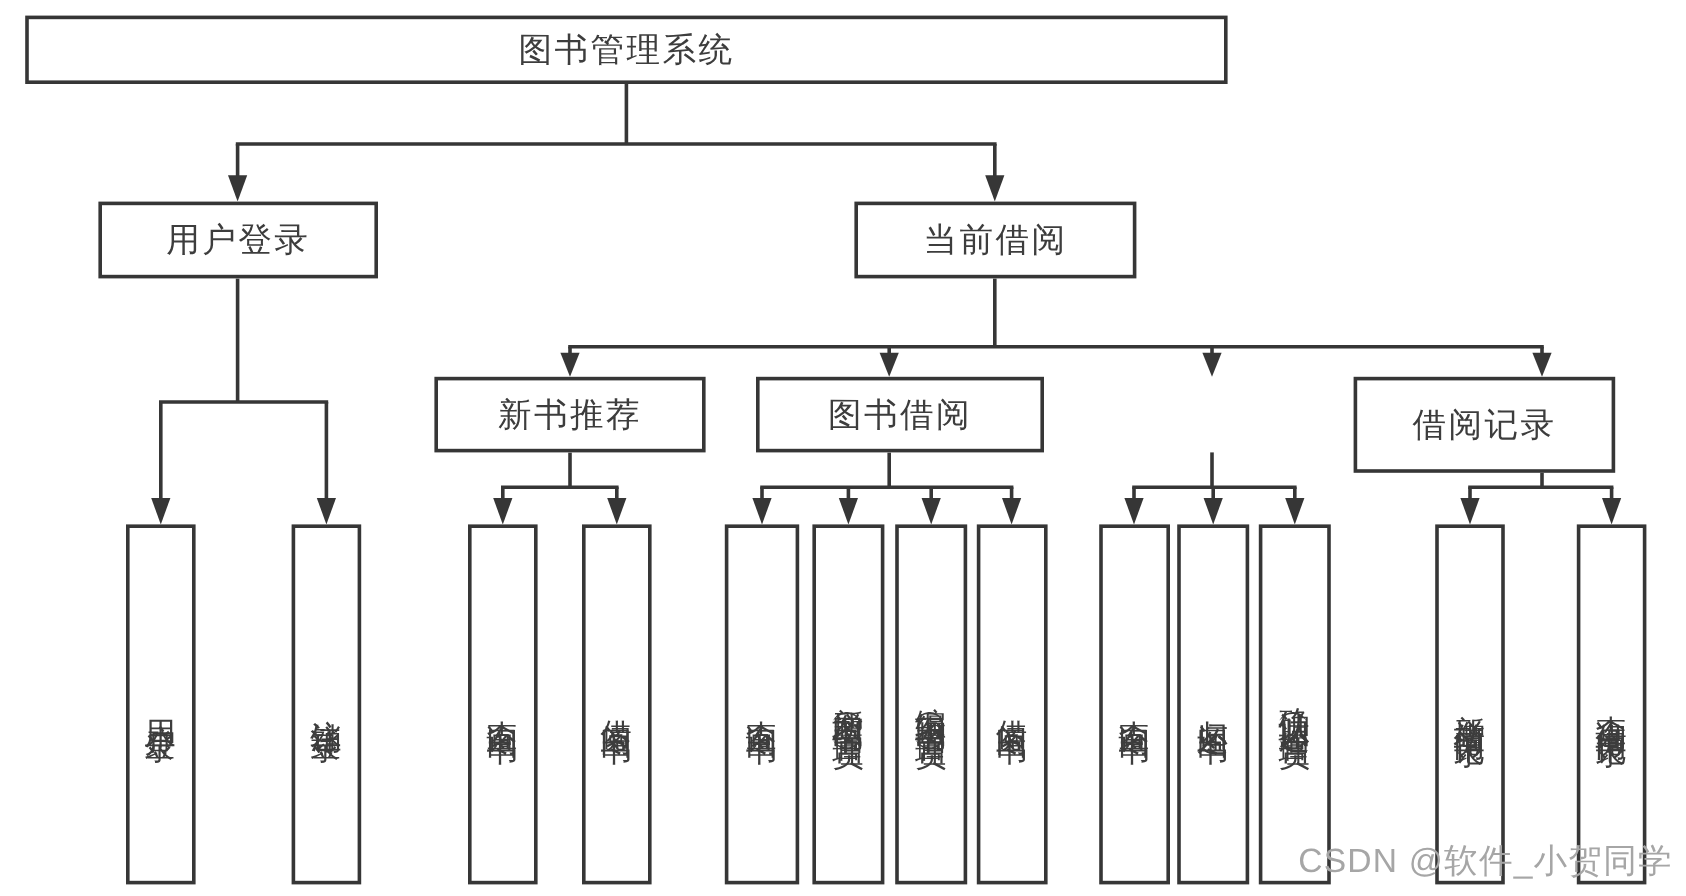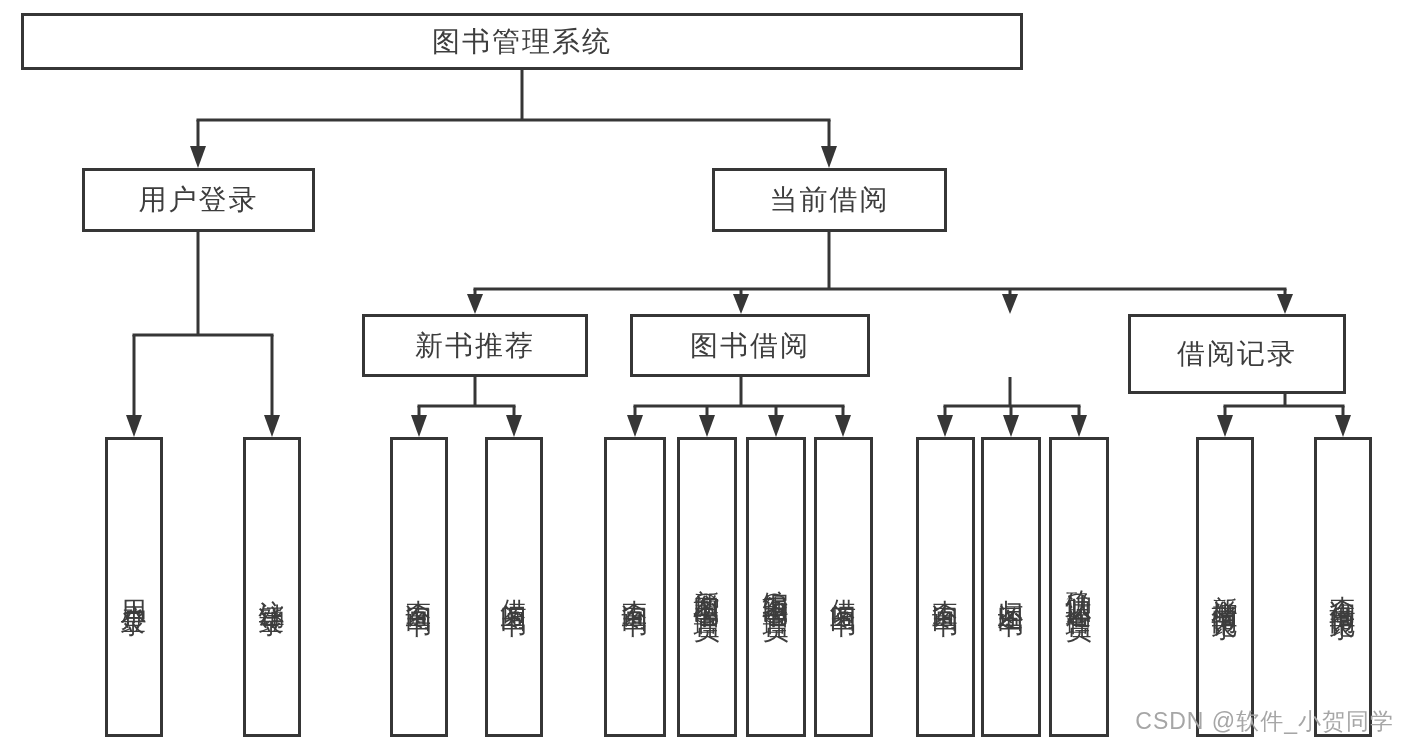--- a/index.html
+++ b/index.html
@@ -38,21 +38,21 @@
     writing-mode:vertical-rl;
     text-orientation:mixed;
     font-size:26px;
     letter-spacing:4px;
     line-height:1;
     color:var(--text);
   }
   .watermark{
     position:absolute;
     right:11px;bottom:10px;
-    font-size:23px;
+    font-size:28px;
     color:var(--wm);
     letter-spacing:1px;
     z-index:2;
     white-space:nowrap;
   }
 </style>
 </head>
 <body>
 
 <div id="canvas">

